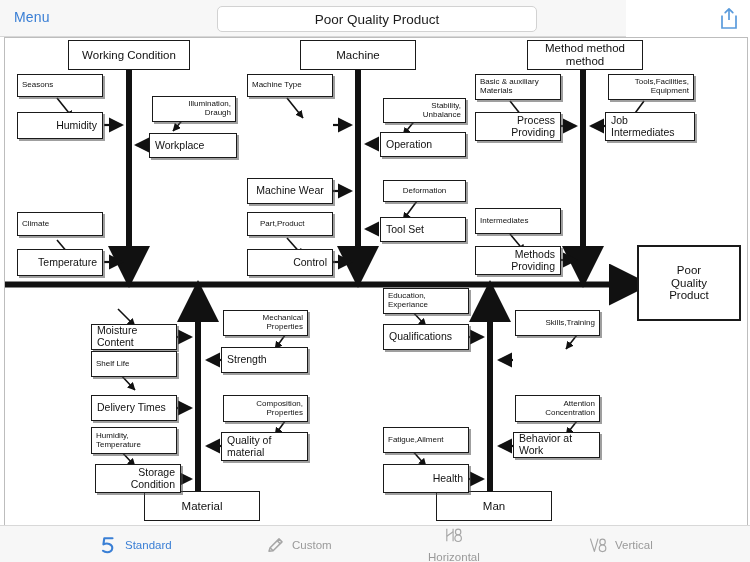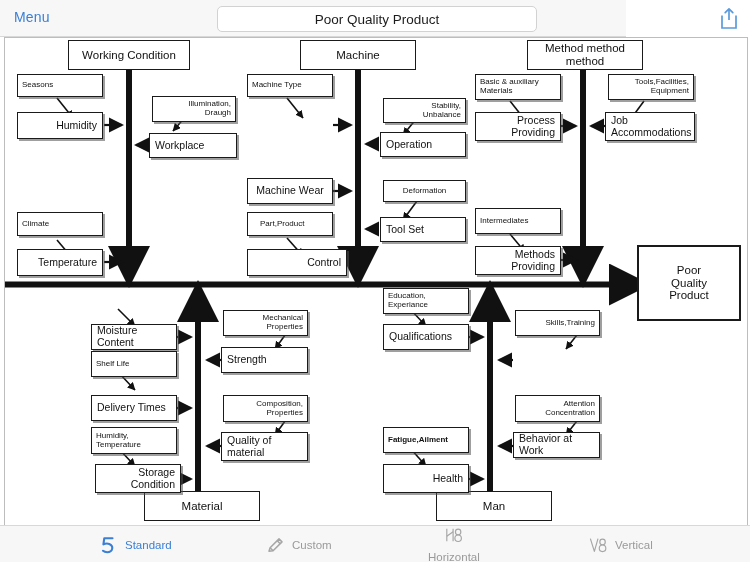--- a/index.html
+++ b/index.html
@@ -208,32 +208,32 @@
 
     <div class="node header" style="left:295px;top:2px;width:116px;height:30px;">Machine</div>
     <div class="node sm al-left shadow" style="left:242px;top:36px;width:86px;height:23px;">Machine Type</div>
     <div class="node sm al-right shadow" style="left:378px;top:60px;width:83px;height:25px;">Stability,
 Unbalance</div>
     <div class="node md al-left shadow" style="left:375px;top:94px;width:86px;height:25px;">Operation</div>
     <div class="node md al-center shadow" style="left:242px;top:140px;width:86px;height:26px;">Machine Wear</div>
     <div class="node sm al-center shadow" style="left:378px;top:142px;width:83px;height:22px;">Deformation</div>
     <div class="node md al-left shadow" style="left:375px;top:179px;width:86px;height:25px;">Tool Set</div>
     <div class="node sm al-left shadow" style="left:242px;top:174px;width:86px;height:24px;padding-left:12px;">Part,Product</div>
-    <div class="node md al-right shadow" style="left:242px;top:211px;width:100px;height:27px;">Control</div>
+    <div class="node md al-right shadow" style="left:242px;top:211px;width:86px;height:27px;">Control</div>
 
     <div class="node header" style="left:522px;top:2px;width:116px;height:30px;">Method method
 method</div>
     <div class="node sm al-left shadow" style="left:470px;top:36px;width:86px;height:26px;">Basic &amp; auxiliary
 Materials</div>
     <div class="node md al-right shadow" style="left:470px;top:74px;width:86px;height:29px;">Process
 Providing</div>
     <div class="node sm al-right shadow" style="left:603px;top:36px;width:86px;height:26px;">Tools,Facilities,
 Equipment</div>
     <div class="node md al-left shadow" style="left:600px;top:74px;width:90px;height:29px;">Job
-Accommodations</div>
+Intermediates</div>
     <div class="node sm al-left shadow" style="left:470px;top:170px;width:86px;height:26px;">Intermediates</div>
     <div class="node md al-right shadow" style="left:470px;top:208px;width:86px;height:29px;">Methods
 Providing</div>
 
     <div class="node header" style="left:139px;top:453px;width:116px;height:30px;">Material</div>
     <div class="node md al-left shadow" style="left:86px;top:286px;width:86px;height:26px;">Moisture Content</div>
     <div class="node sm al-right shadow" style="left:218px;top:272px;width:85px;height:26px;">Mechanical
 Properties</div>
     <div class="node md al-left shadow" style="left:216px;top:309px;width:87px;height:26px;">Strength</div>
     <div class="node sm al-left shadow" style="left:86px;top:313px;width:86px;height:26px;">Shelf Life</div>
@@ -248,21 +248,21 @@
 Condition</div>
 
     <div class="node header" style="left:431px;top:453px;width:116px;height:30px;">Man</div>
     <div class="node sm al-left shadow" style="left:378px;top:250px;width:86px;height:26px;">Education,
 Experiance</div>
     <div class="node md al-left shadow" style="left:378px;top:286px;width:86px;height:26px;">Qualifications</div>
     <div class="node sm al-right shadow" style="left:510px;top:272px;width:85px;height:26px;">Skills,Training</div>
     <div class="node sm al-right shadow" style="left:510px;top:357px;width:85px;height:27px;">Attention
 Concentration</div>
     <div class="node md al-left shadow" style="left:508px;top:394px;width:87px;height:26px;">Behavior at Work</div>
-    <div class="node sm al-left shadow" style="left:378px;top:389px;width:86px;height:26px;font-weight:bold;">Fatigue,Ailment</div>
+    <div class="node sm al-left shadow" style="left:378px;top:389px;width:86px;height:26px;">Fatigue,Ailment</div>
     <div class="node md al-right shadow" style="left:378px;top:426px;width:86px;height:29px;">Health</div>
   </div>
 
   <div id="tabbar">
 
     <div class="tab active" style="left:98px;">
       <svg class="tab-icon" viewBox="0 0 20 20">
         <path d="M14.5 3.2 L6.3 3.2 L5.4 9.4 C7.2 8.4 9.4 8.2 11.2 8.9 C13.4 9.8 14.6 11.6 14.2 13.6 C13.8 15.8 11.8 17.2 9.2 17.2 C7.4 17.2 6 16.7 5 15.8" fill="none" stroke="#3a7fd5" stroke-width="2.1" stroke-linecap="round" stroke-linejoin="round"></path>
       </svg>
       <span class="tab-label">Standard</span>

